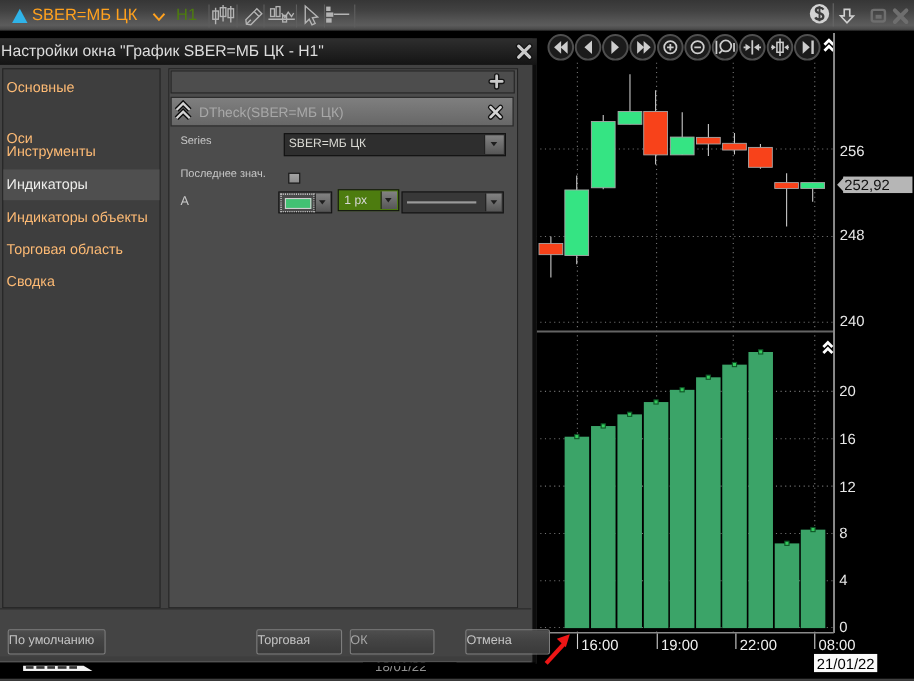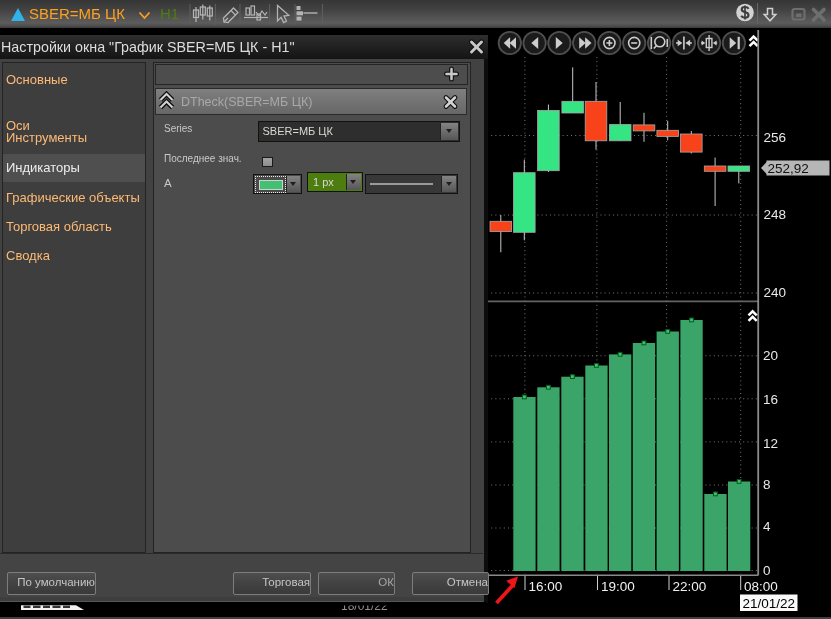--- a/index.html
+++ b/index.html
@@ -1,17 +1,17 @@
 <!DOCTYPE html>
 <html><head><meta charset="utf-8">
 <style>
 html,body{margin:0;padding:0}
 body{width:831px;height:619px;background:#000;position:relative;overflow:hidden;font-family:"Liberation Sans",sans-serif}
 .abs{position:absolute}
-.btn{position:absolute;background:linear-gradient(180deg,#4e4e4e 0%,#434343 45%,#3a3a3a 100%);border:1px solid #7d7d7d;border-radius:2px;color:#c4c4c4;font-size:11.5px;text-align:right}
+.btn{position:absolute;background:linear-gradient(180deg,#4e4e4e 0%,#434343 45%,#3a3a3a 100%);border:1px solid #7d7d7d;border-radius:2px;color:#c4c4c4;font-size:11.5px;text-align:left}
 .combo{position:absolute;background:#2e2e2e;border:1.5px solid #121212}
 .cbtn{position:absolute;right:1px;top:1px;bottom:1px;background:linear-gradient(180deg,#838383,#565656);border-left:1px solid #222}
 .cbtn:after{content:"";position:absolute;left:50%;top:50%;margin-left:-3.5px;margin-top:-2px;border-left:3.5px solid transparent;border-right:3.5px solid transparent;border-top:4.5px solid #1f1f1f}
 .srow{position:absolute;left:6px;font-size:13px;color:#fdba74;white-space:nowrap}
 </style></head>
 <body>
 
 <div class="abs" style="left:0;top:0;width:831px;height:28px;background:linear-gradient(180deg,#363636 0%,#424242 35%,#525252 62%,#5c5c5c 82%,#4d4d4d 93%,#383838 100%)"></div>
 <div class="abs" style="left:0;top:28px;width:831px;height:3px;background:#000"></div>
 <div class="abs" style="left:11px;top:8px;width:0;height:0;border-left:7px solid transparent;border-right:7px solid transparent;border-bottom:13px solid #2fb3e8"></div>
@@ -273,21 +273,21 @@
       <line x1="14.5" y1="4" x2="4.5" y2="14"></line>
     </g>
 </svg>
 
 <div class="abs" style="left:2px;top:62px;width:144px;height:491px;background:#3e3e3e;border:1px solid #232323;box-sizing:border-box"></div>
 <div class="abs" style="left:3px;top:154px;width:142px;height:27.5px;background:#4f4f4f"></div>
 <div class="srow" style="top:71.5px">Основные</div>
 <div class="srow" style="top:118px">Оси</div>
 <div class="srow" style="top:130.3px">Инструменты</div>
 <div class="srow" style="top:160.2px;color:#eeeeec">Индикаторы</div>
-<div class="srow" style="top:189.6px">Графические объекты</div>
+<div class="srow" style="top:189.6px">Индикаторы объекты</div>
 <div class="srow" style="top:219px">Торговая область</div>
 <div class="srow" style="top:248.4px">Сводка</div>
 
 <div class="abs" style="left:153px;top:62px;width:318px;height:491px;background:#4c4c4c;border:1px solid #232323;box-sizing:border-box"></div>
 
 <div class="abs" style="left:154.5px;top:63.5px;width:313px;height:21px;background:#4d4d4d;border:1px solid #242424;box-sizing:border-box"></div>
 <svg class="abs" style="left:442px;top:65px" width="19" height="18">
   <g stroke="#161616" stroke-width="5" stroke-linecap="round">
       <line x1="9.5" y1="4" x2="9.5" y2="14"></line>
       <line x1="4.5" y1="9" x2="14.5" y2="9"></line>
@@ -342,21 +342,21 @@
 </div>
 <div class="combo" style="left:365.3px;top:174px;width:93.2px;height:19.6px;background:#383838;box-sizing:border-box">
   <div class="abs" style="left:4px;top:8.2px;width:63px;height:1.5px;background:#9a9a9a"></div>
   <div class="cbtn" style="width:14px"></div>
 </div>
 
 <div class="abs" style="left:0;top:553px;width:483px;height:44px;background:#444;border-top:1px solid #2a2a2a;box-sizing:border-box"></div>
 <div class="btn" style="left:7px;top:572px;width:87px;height:21px;line-height:19px">По умолчанию</div>
 <div class="btn" style="left:233px;top:572px;width:76px;height:21px;line-height:19px">Торговая</div>
 <div class="btn" style="left:317.5px;top:572px;width:75.5px;height:21px;line-height:19px;color:#a6a6a6">ОК</div>
-<div class="btn" style="left:412px;top:572px;width:75px;height:21px;line-height:19px">Отмена</div>
+<div class="btn" style="left:423px;top:572px;width:75px;height:21px;line-height:19px">Отмена</div>
 
 <div class="abs" style="left:0;top:597px;width:483px;height:4px;background:#3e3e3e"></div>
 <div class="abs" style="left:0;top:601px;width:483px;height:1.5px;background:#565656"></div>
 
 <svg class="abs" style="left:0;top:602px" width="487" height="17">
   <rect width="487" height="17" fill="#000"></rect>
   <polygon points="21,3.3 76,3.3 84,8 21,8" fill="#f2f2f2"></polygon>
   <g fill="#333">
       <rect x="23.5" y="3.6" width="7" height="2.4"></rect>
       <rect x="33" y="3.6" width="7.5" height="2.4"></rect>

